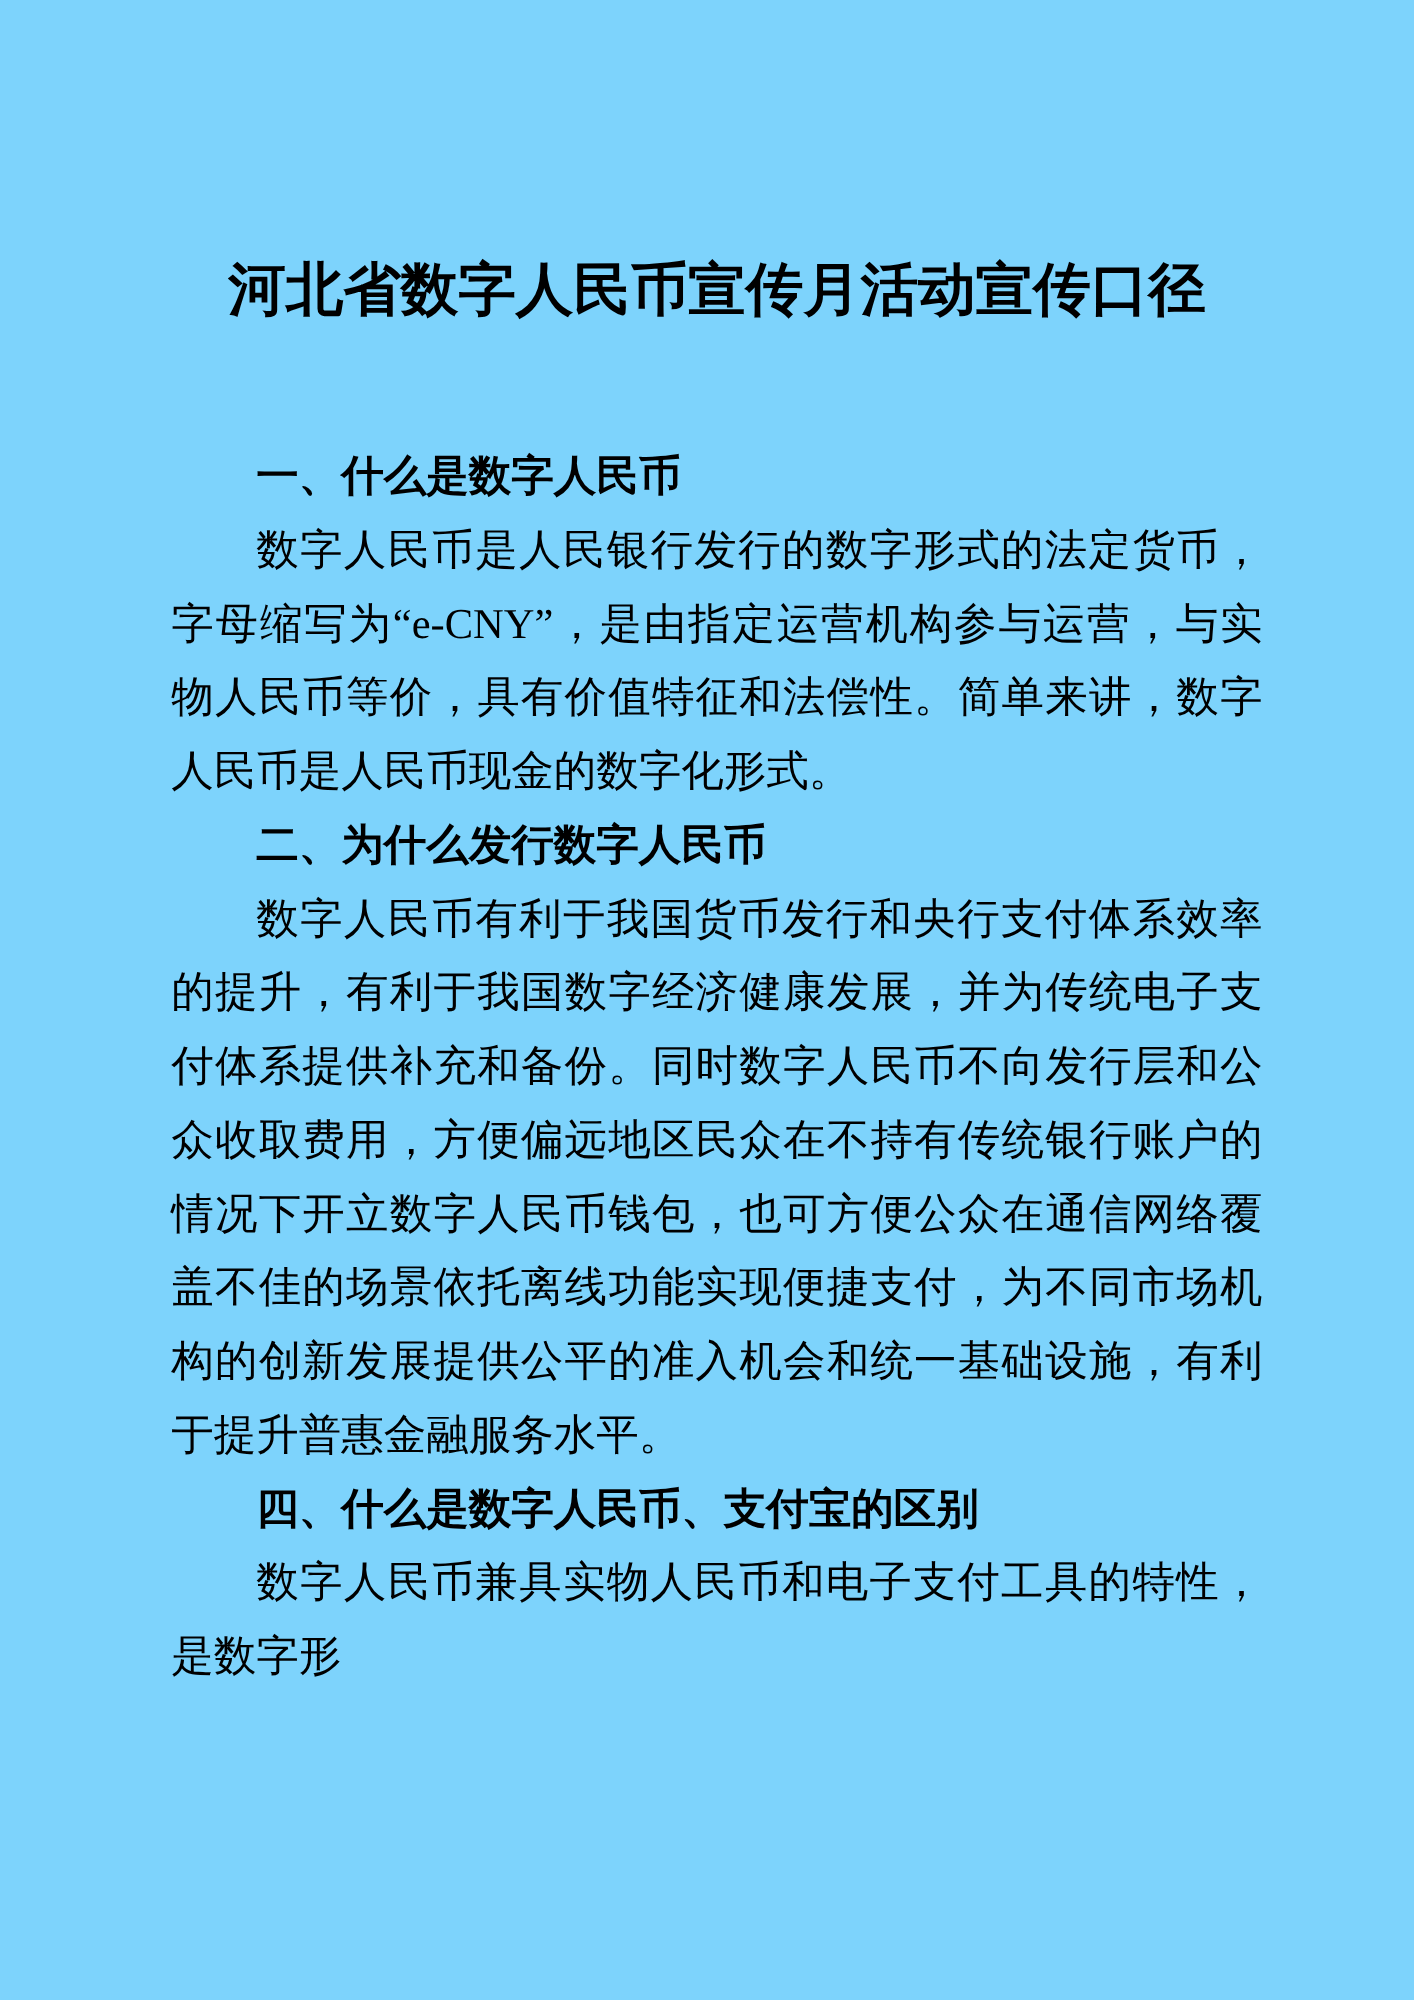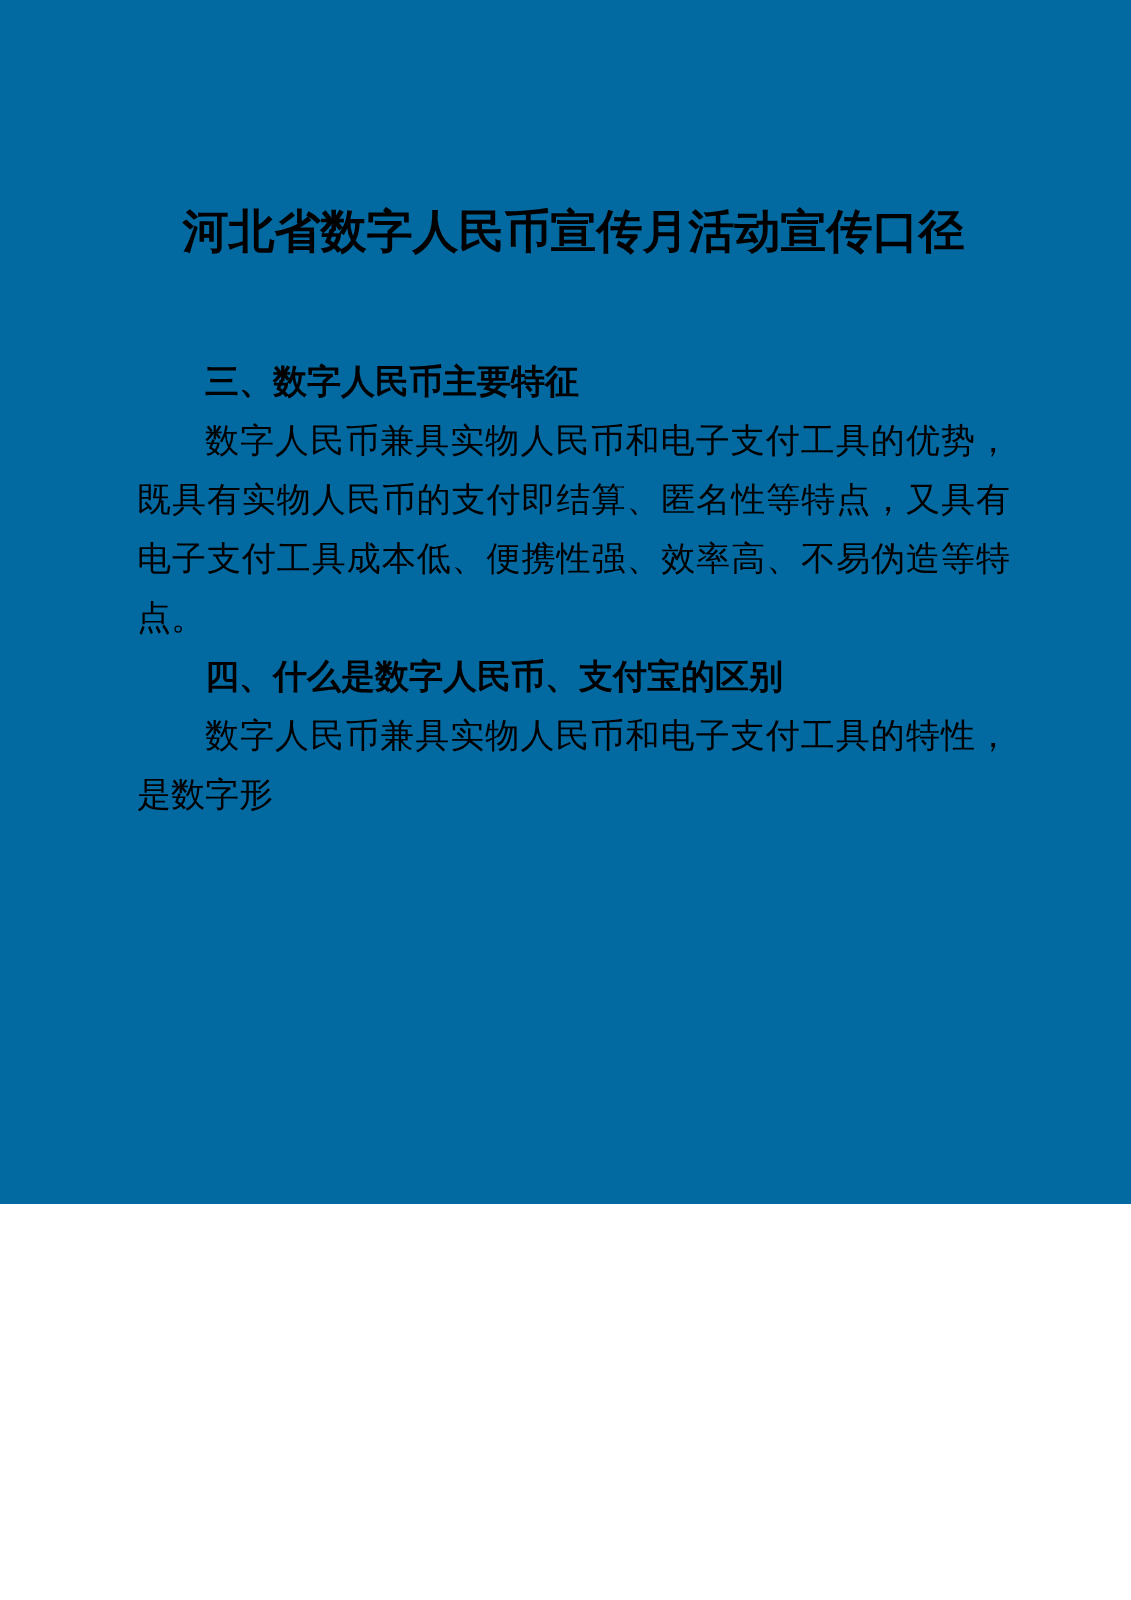--- a/index.html
+++ b/index.html
@@ -3,23 +3,23 @@
 <meta charset="utf-8">
 <style>
   html, body {
     margin: 0;
     padding: 0;
     background: #ffffff;
   }
   .page {
     position: relative;
     width: 1131px;
-    height: 1204px;
+    height: 1600px;
     margin: 0 auto;
-    background: #0369a1;
+    background: #7dd3fc;
     color: #000000;
     box-sizing: border-box;
     padding: 205px 121px 0 137px;
     overflow: hidden;
   }
   .doc-title {
     font-family: "Liberation Serif", "DejaVu Serif", serif;
     font-weight: bold;
     font-size: 46px;
     line-height: 53px;
@@ -46,25 +46,29 @@
     margin: 0;
   }
 </style>
 </head>
 <body>
 
 <div class="page">
 
   <h1 class="doc-title">河北省数字人民币宣传月活动宣传口径</h1>
 
-
+  <div>
+    <h2 class="section-heading">一、什么是数字人民币</h2>
+    <p class="paragraph">数字人民币是人民银行发行的数字形式的法定货币，字母缩写为“e-CNY”，是由指定运营机构参与运营，与实物人民币等价，具有价值特征和法偿性。简单来讲，数字人民币是人民币现金的数字化形式。</p>
+  </div>
 
   <div>
-    <h2 class="section-heading">三、数字人民币主要特征</h2>
-    <p class="paragraph">数字人民币兼具实物人民币和电子支付工具的优势，既具有实物人民币的支付即结算、匿名性等特点，又具有电子支付工具成本低、便携性强、效率高、不易伪造等特点。</p>
+    <h2 class="section-heading">二、为什么发行数字人民币</h2>
+    <p class="paragraph">数字人民币有利于我国货币发行和央行支付体系效率的提升，有利于我国数字经济健康发展，并为传统电子支付体系提供补充和备份。同时数字人民币不向发行层和公众收取费用，方便偏远地区民众在不持有传统银行账户的情况下开立数字人民币钱包，也可方便公众在通信网络覆盖不佳的场景依托离线功能实现便捷支付，为不同市场机构的创新发展提供公平的准入机会和统一基础设施，有利于提升普惠金融服务水平。</p>
   </div>
+
 
   <div>
     <h2 class="section-heading">四、什么是数字人民币、支付宝的区别</h2>
     <p class="paragraph">数字人民币兼具实物人民币和电子支付工具的特性，是数字形</p>
   </div>
 
 </div>
 
 </body></html>

